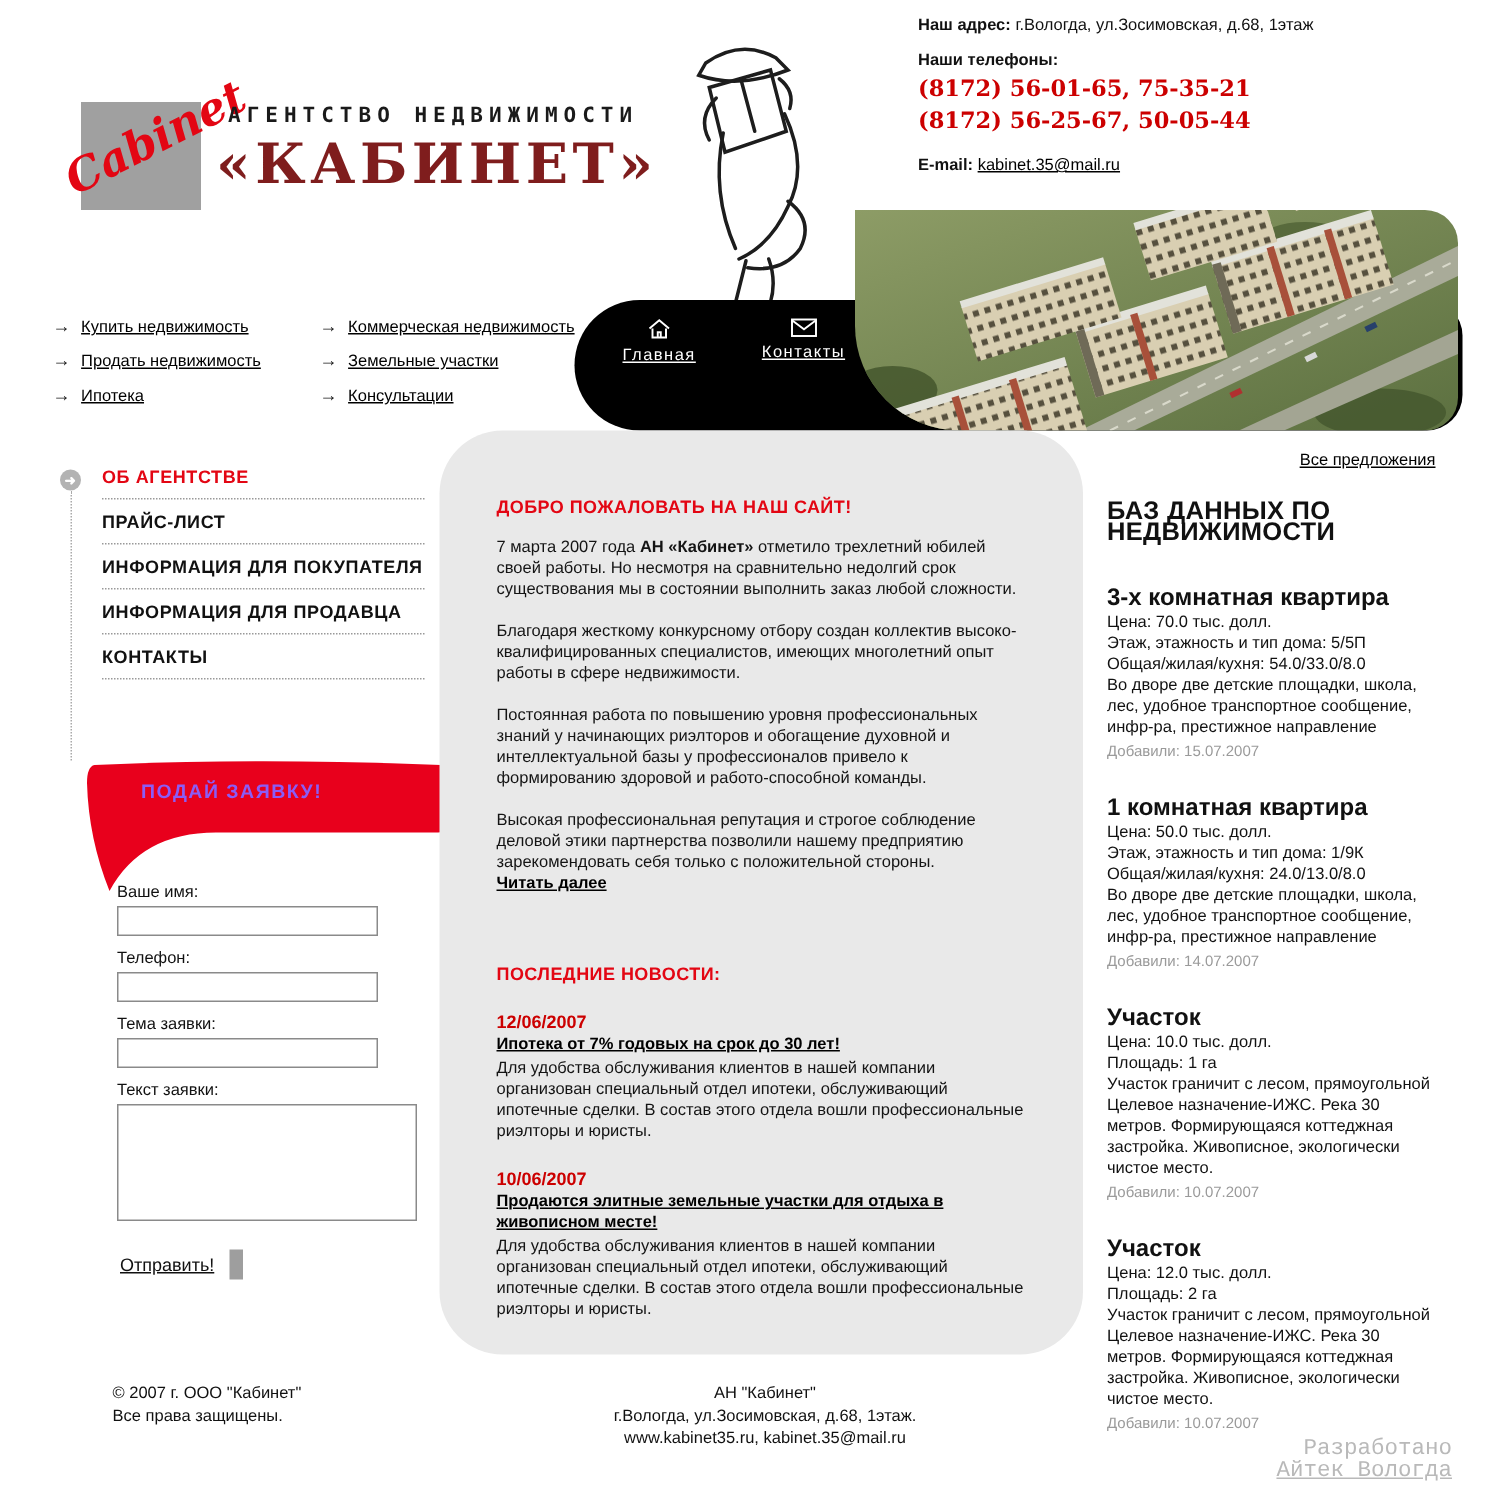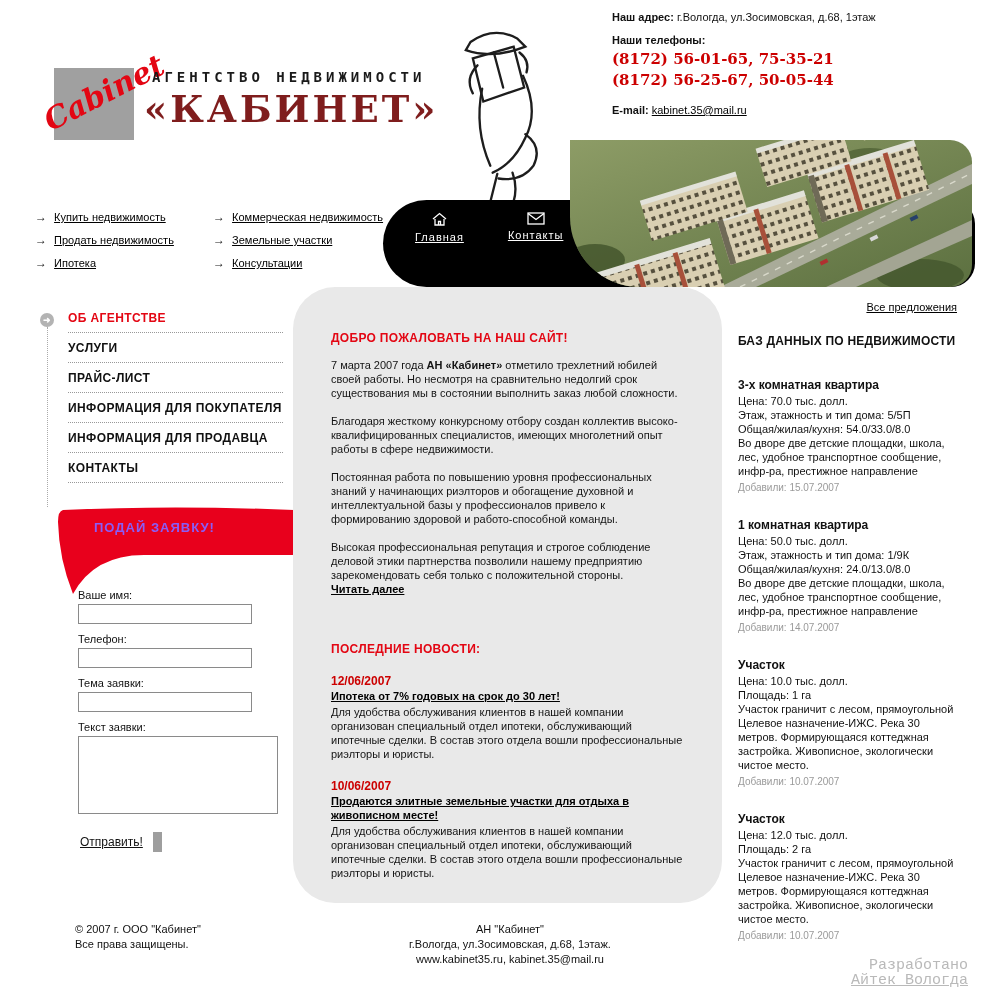--- a/index.html
+++ b/index.html
@@ -78,23 +78,23 @@
   .panel-inner p{margin:0 0 14px 0;}
   .readmore{font-weight:bold;text-decoration:underline;cursor:pointer;}
   .news-h{margin-top:46px;}
   .news-date{color:#cc0000;font-weight:bold;font-size:12px;margin:18px 0 1px 0;}
   .news-link{font-weight:bold;text-decoration:underline;display:inline-block;margin-bottom:2px;cursor:pointer;}
   .news-text{margin:0;}
 
   
   .listings{position:absolute;left:738px;top:300px;width:219px;font-size:11px;line-height:14px;}
   .all-link{display:block;text-align:right;text-decoration:underline;margin-bottom:20px;cursor:pointer;}
-  .l-heading{font-weight:bold;font-size:12px;letter-spacing:.2px;margin-bottom:30px;}
+  .l-heading{font-weight:bold;font-size:17px;letter-spacing:.2px;margin-bottom:30px;}
   .listing{margin-bottom:23px;}
-  .l-title{font-weight:bold;font-size:12px;margin-bottom:2px;}
+  .l-title{font-weight:bold;font-size:16px;margin-bottom:2px;}
   .l-added{color:#9a9a9a;font-size:10px;margin-top:3px;}
 
   
   .footer-left{position:absolute;left:75px;top:922px;font-size:11px;line-height:15px;}
   .footer-center{position:absolute;left:300px;top:922px;width:420px;text-align:center;
                  font-size:11px;line-height:15px;}
   .dev{position:absolute;right:34px;top:958px;text-align:right;font-size:15px;line-height:15px;
        color:#b9b9b9;font-family:Liberation Mono, monospace;}
   .dev a{color:#b9b9b9;text-decoration:underline;}
 </style>
@@ -243,23 +243,20 @@
       </g>
     </svg>
   </div>
 
   <div class="sidebar">
     <div class="side-item active">
       <span class="marker">➜</span>
       <span>ОБ АГЕНТСТВЕ</span>
     </div>
     <div class="side-item">
-      <span>УСЛУГИ</span>
-    </div>
-    <div class="side-item">
       <span>ПРАЙС-ЛИСТ</span>
     </div>
     <div class="side-item">
       <span>ИНФОРМАЦИЯ ДЛЯ ПОКУПАТЕЛЯ</span>
     </div>
     <div class="side-item">
       <span>ИНФОРМАЦИЯ ДЛЯ ПРОДАВЦА</span>
     </div>
     <div class="side-item">
       <span>КОНТАКТЫ</span>

